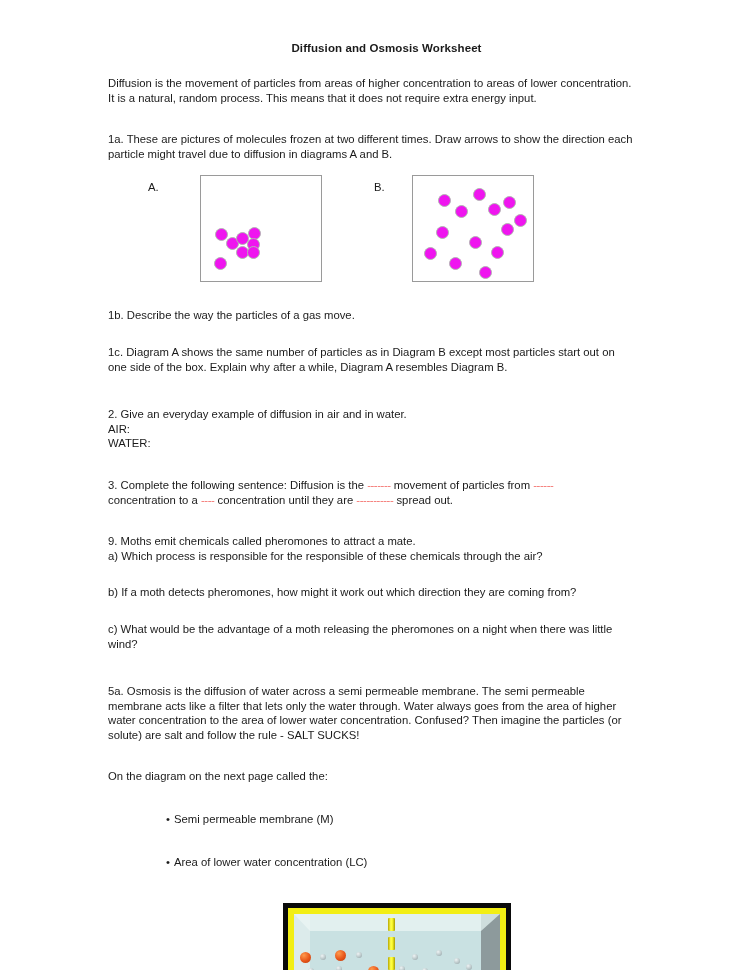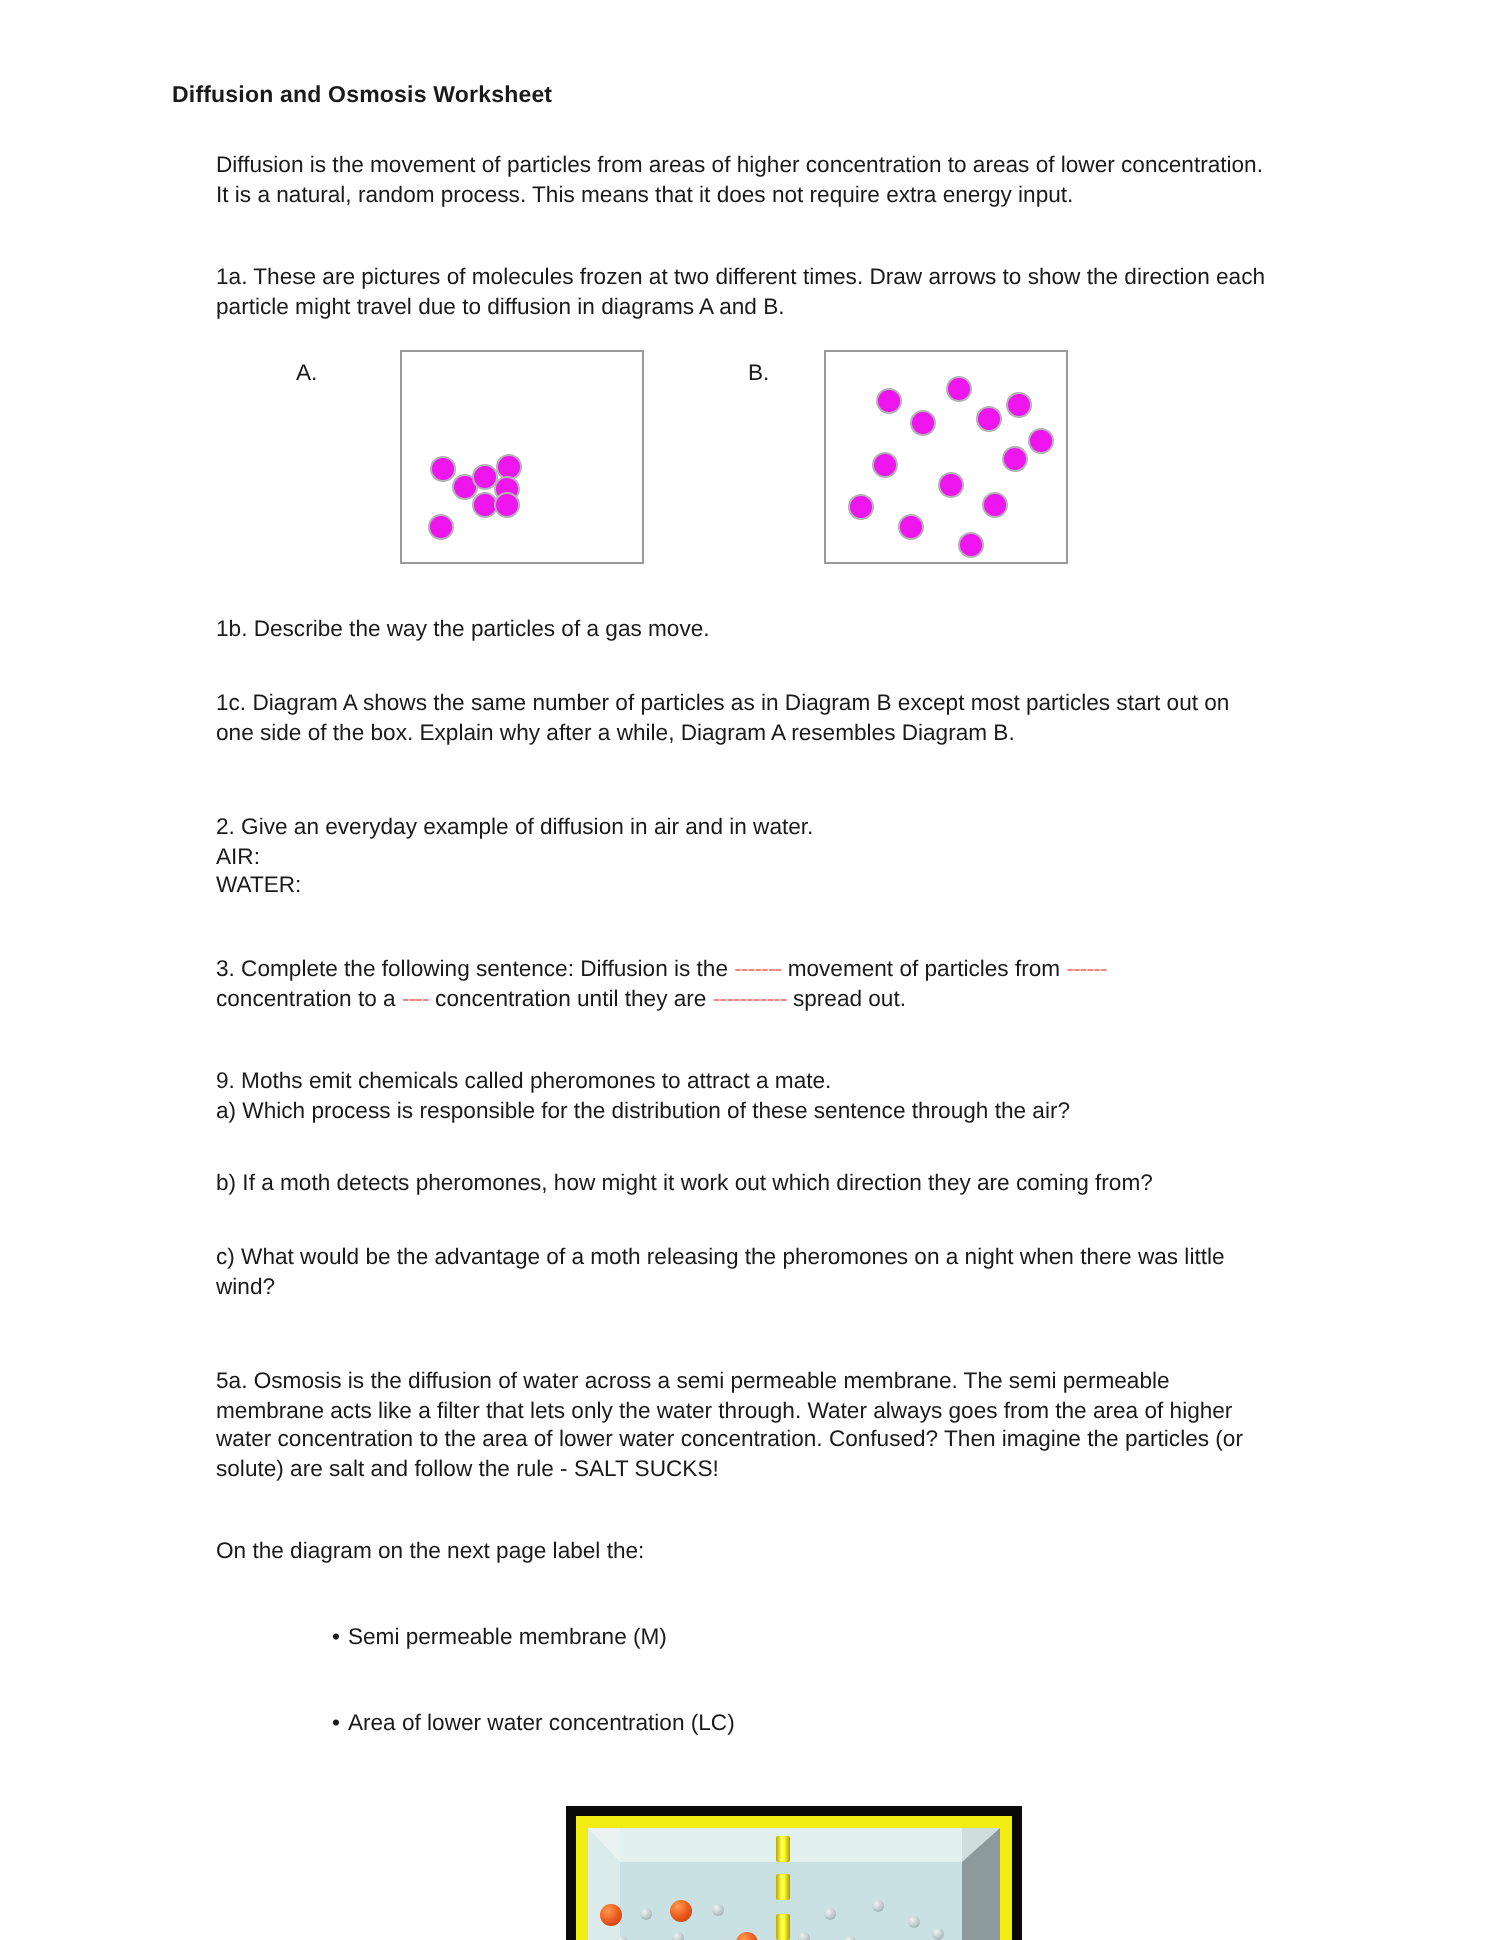--- a/index.html
+++ b/index.html
@@ -16,21 +16,21 @@
     overflow: hidden;
   }
   .page {
     position: relative;
     width: 749px;
     height: 970px;
     box-sizing: border-box;
     padding: 38px 62px 0 110px;
   }
   .doc-title {
-    text-align: left;
+    text-align: center;
     font-size: 11.5px;
     font-weight: bold;
     letter-spacing: 0.1px;
     margin: 0 0 0 -24px;
     padding-top: 4px;
   }
   .para {
     font-size: 11.3px;
     line-height: 14.6px;
     margin-top: 22px;
@@ -249,41 +249,41 @@
     <span class="line">WATER:</span>
   </div>
 
   <div class="para gap-lg">
     <span class="line"><span>3. Complete the following sentence:  Diffusion is the </span><span class="blank">-------</span><span> movement of particles from </span><span class="blank">------</span></span>
     <span class="line"><span>concentration to a </span><span class="blank">----</span><span> concentration until they are </span><span class="blank">-----------</span><span> spread out.</span></span>
   </div>
 
   <div class="para gap-lg">
     <span class="line">9. Moths emit chemicals called pheromones to attract a mate.</span>
-    <span class="line">a) Which process is responsible for the distribution of these sentence through the air?</span>
+    <span class="line">a) Which process is responsible for the responsible of these chemicals through the air?</span>
   </div>
 
   <div class="para">
     <span class="line">b) If a moth detects pheromones, how might it work out which direction they are coming from?</span>
   </div>
 
   <div class="para">
     <span class="line">c) What would be the advantage of a moth releasing the pheromones on a night when there was little</span>
     <span class="line">wind?</span>
   </div>
 
   <div class="para gap-xl">
     <span class="line">5a. Osmosis is the diffusion of water across a semi permeable membrane. The semi permeable</span>
     <span class="line">membrane acts like a filter that lets only the water through. Water always goes from the area of higher</span>
     <span class="line">water concentration to the area of lower water concentration. Confused? Then imagine the particles (or</span>
     <span class="line">solute) are salt and follow the rule - SALT SUCKS!</span>
   </div>
 
   <div class="para gap-lg">
-    <span class="line">On the diagram on the next page label the:</span>
+    <span class="line">On the diagram on the next page called the:</span>
     <ul class="bullets">
       <li><span class="dot">•</span><span>Semi permeable membrane (M)</span></li>
       <li><span class="dot">•</span><span>Area of lower water concentration (LC)</span></li>
     </ul>
   </div>
 
   <div class="figure-wrap">
     <div class="osmosis">
       <div class="osmosis-yellow">
         <div class="tank" id="tank">

